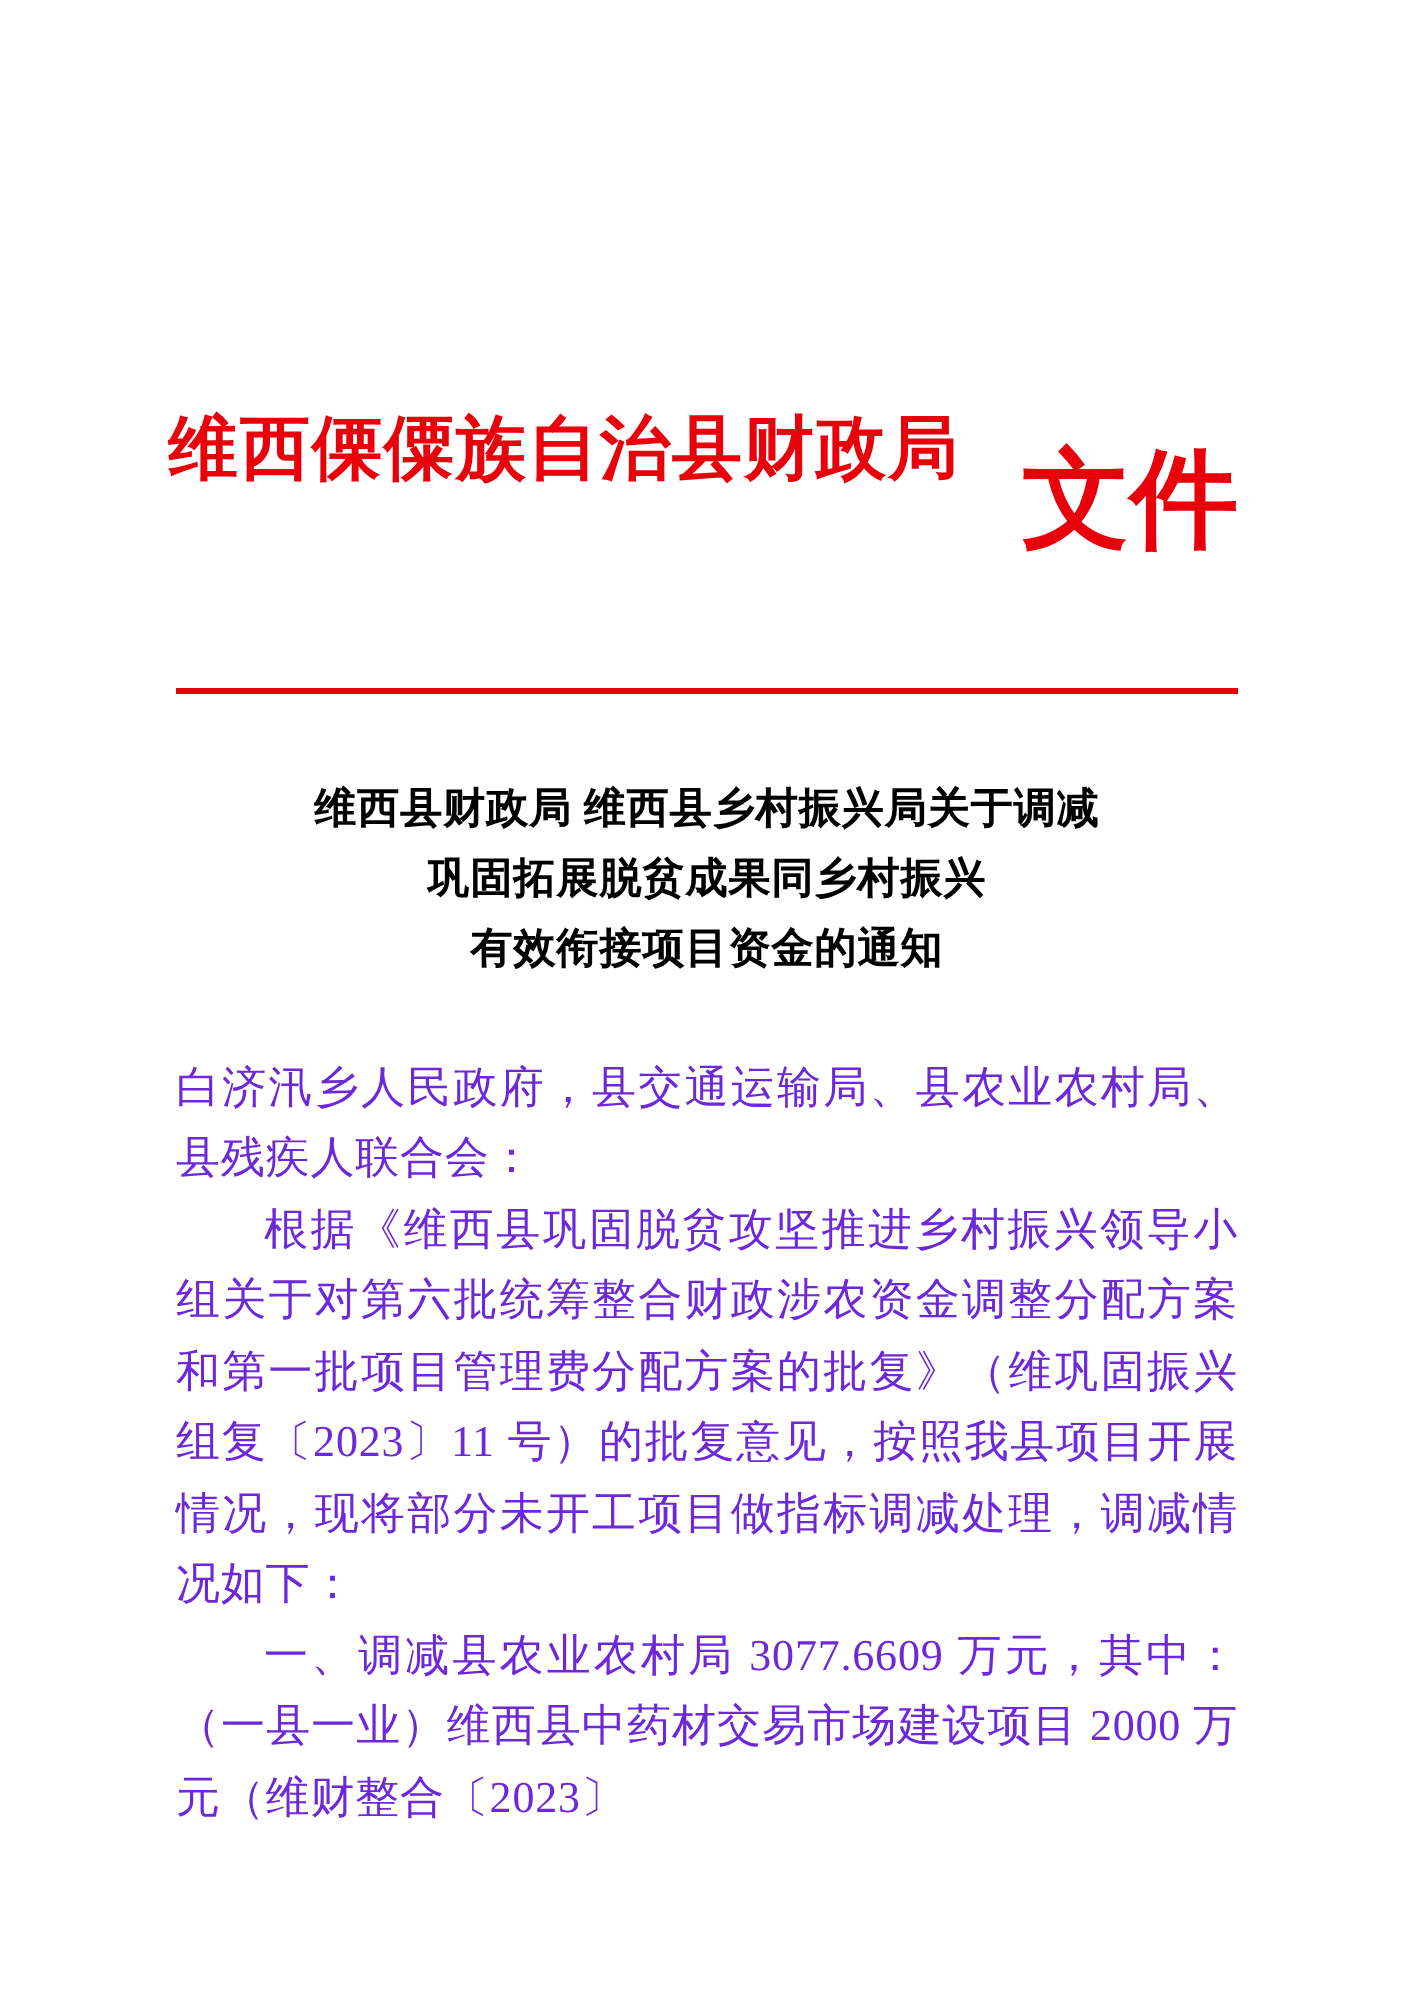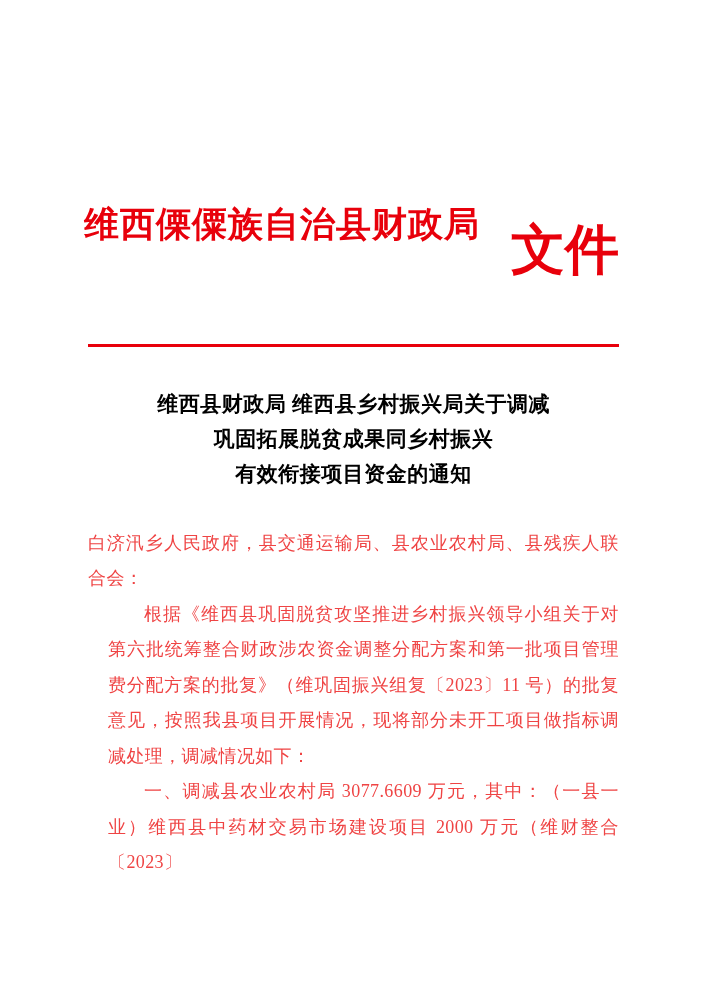--- a/index.html
+++ b/index.html
@@ -83,32 +83,31 @@
     font-size: 21px;
     line-height: 35px;
     letter-spacing: 0.5px;
     color: #000;
   }
   .doc-title .t-line { white-space: nowrap; text-align: center; }
 
   
   .body-text {
     margin-top: 34px;
-    font-size: 18px;
+    font-size: 22px;
     line-height: 35.5px;
     letter-spacing: 0.4px;
     text-align: justify;
-    color: #ef4444;
+    color: #6d28d9;
   }
   .body-text p {
     margin: 0;
   }
   .body-text p.indent {
     text-indent: 2em;
-    margin-left: 20px;
   }
 </style>
 </head>
 <body>
 
 <div class="page">
 
   <div class="letterhead">
     <div class="lh-wenjian">文件</div>
     <div class="lh-lines">

